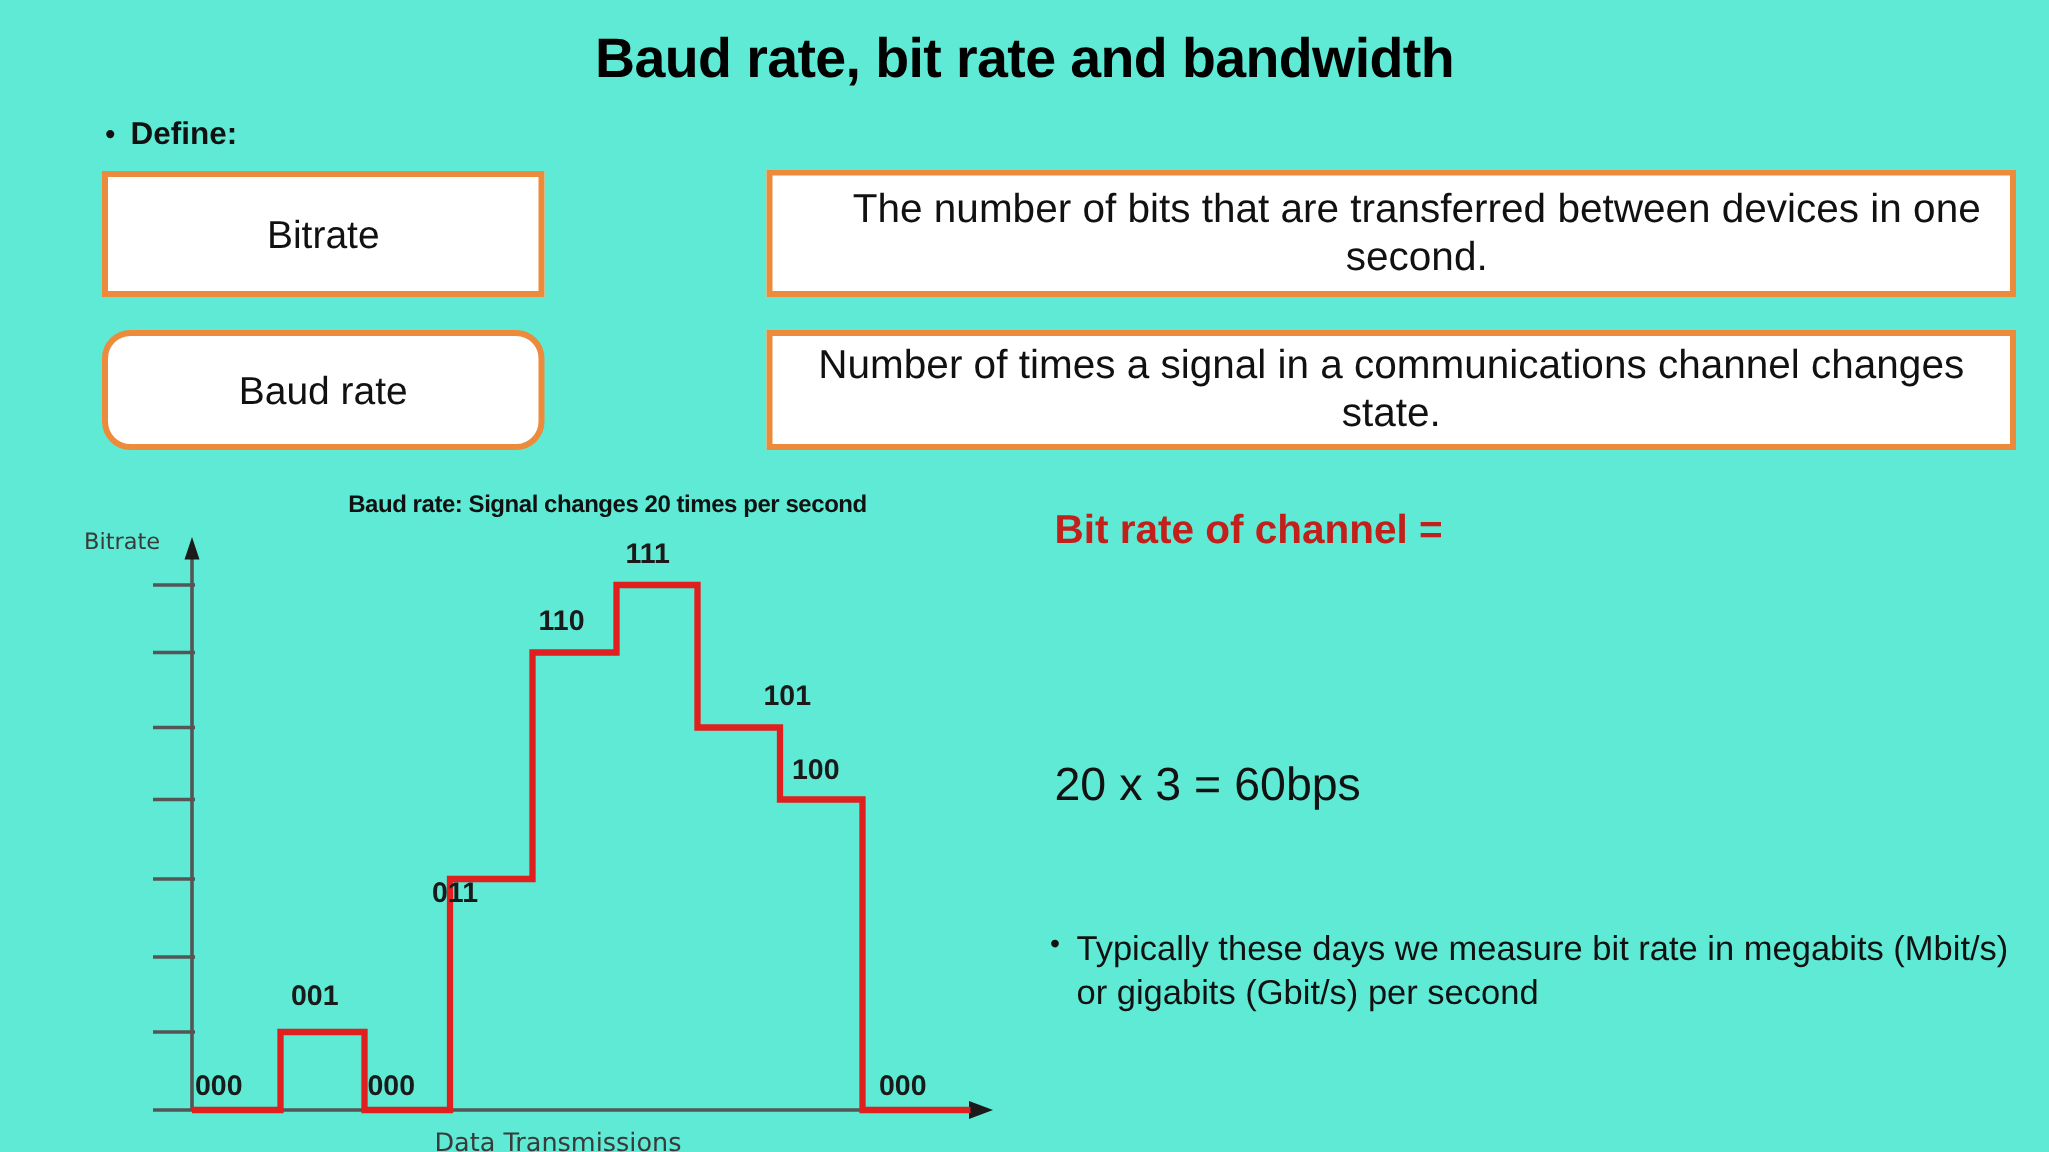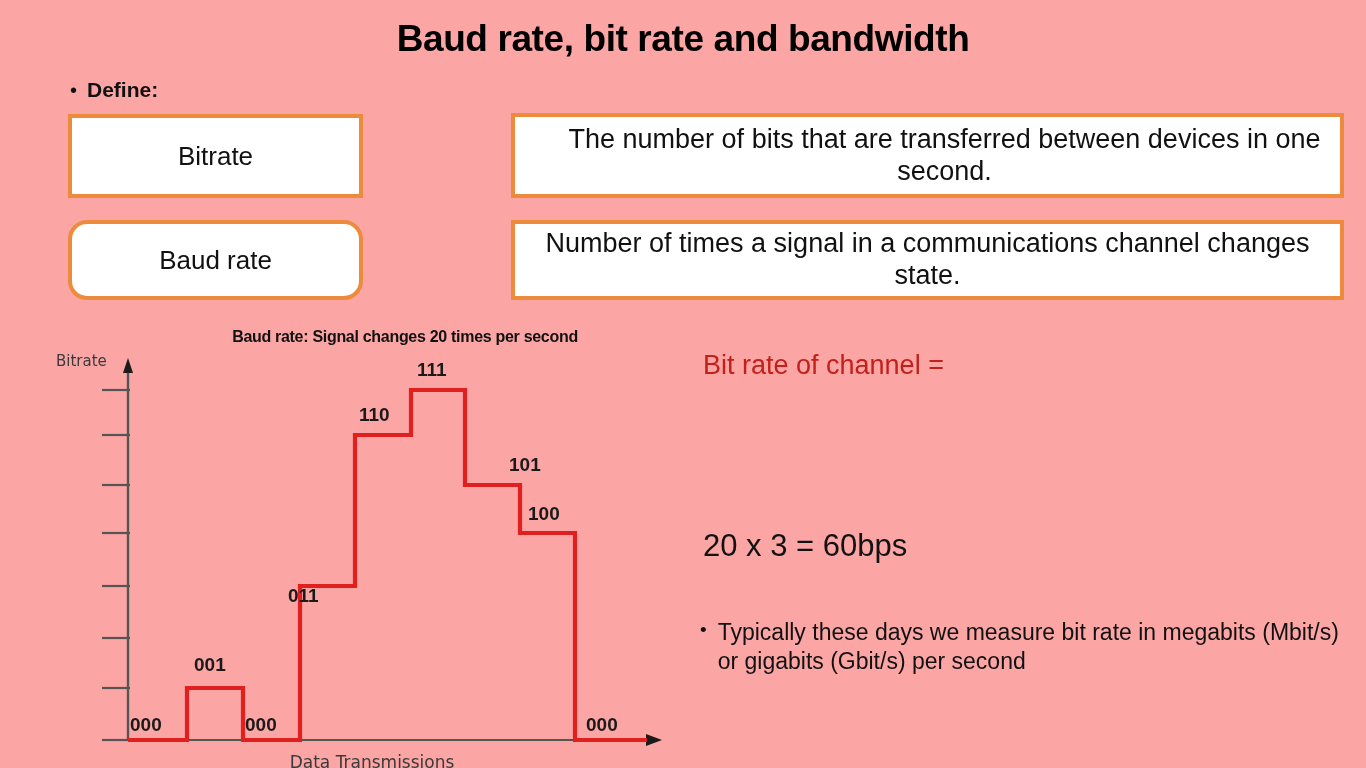--- a/index.html
+++ b/index.html
@@ -14,21 +14,21 @@
     position: relative;
     overflow: hidden;
     font-family: "Liberation Sans", sans-serif;
     color: #0f0f0f;
   }
   .slide {
     position: absolute;
     left: 0; top: 0;
     width: 1366px;
     height: 768px;
-    background: #fca5a5;
+    background: #5eead4;
   }
 
   
   .slide-title {
     position: absolute;
     left: 0;
     top: 18px;
     width: 1366px;
     text-align: center;
     font-size: 37px;
@@ -131,32 +131,31 @@
     font-weight: bold;
     color: #1a1a1a;
     font-family: "Liberation Sans", sans-serif;
     white-space: nowrap;
   }
 
   
   .formula {
     position: absolute;
     color: #c1201b;
-    font-weight: normal;
+    font-weight: bold;
     font-size: 27px;
     white-space: nowrap;
-    margin-top: 12px;
   }
   #formula-line1 { left: 703px; top: 338px; }
   #formula-line2 { left: 703px; top: 392px; }
 
   .calc {
     position: absolute;
     left: 703px;
-    top: 528px;
+    top: 505px;
     font-size: 31px;
     color: #121212;
   }
 
   .note-row {
     position: absolute;
     left: 700px;
     top: 618px;
     width: 662px;
     display: flex;

